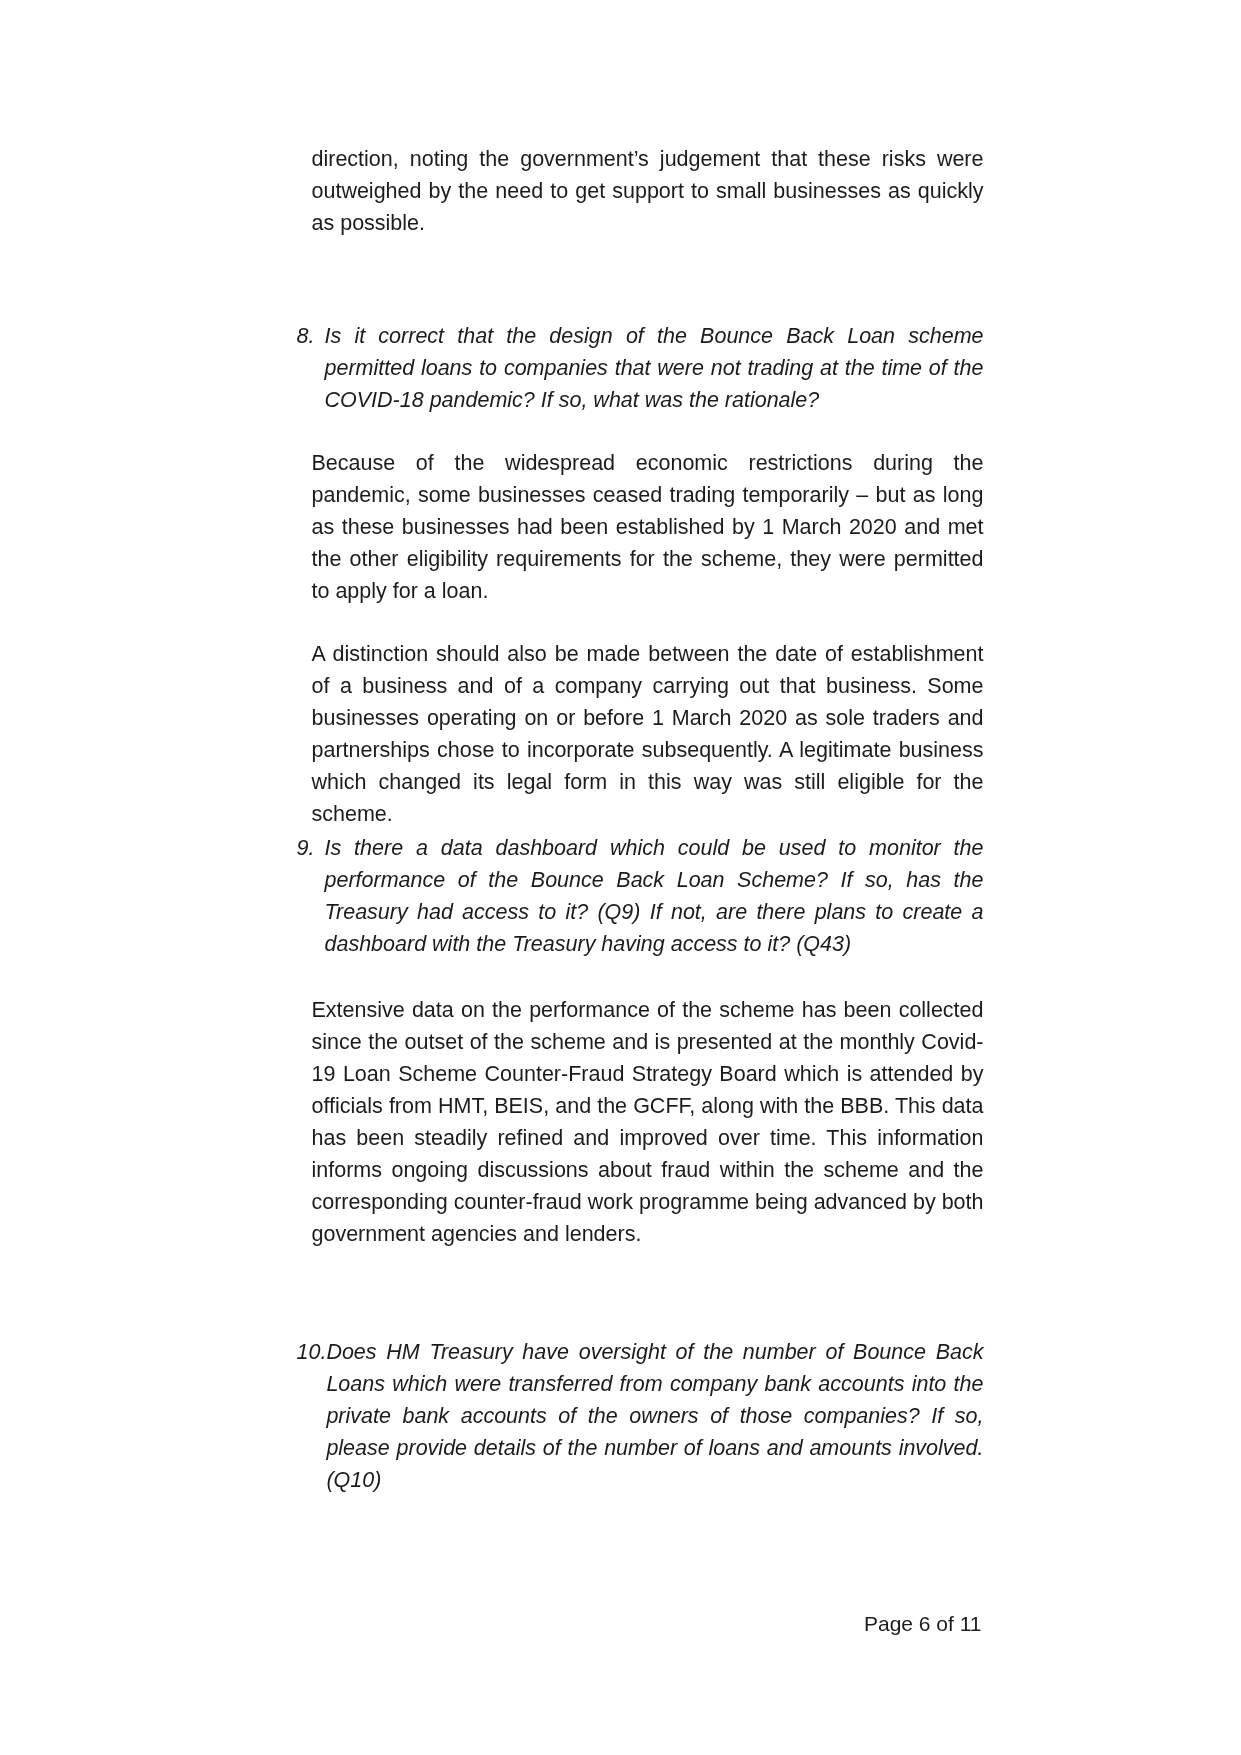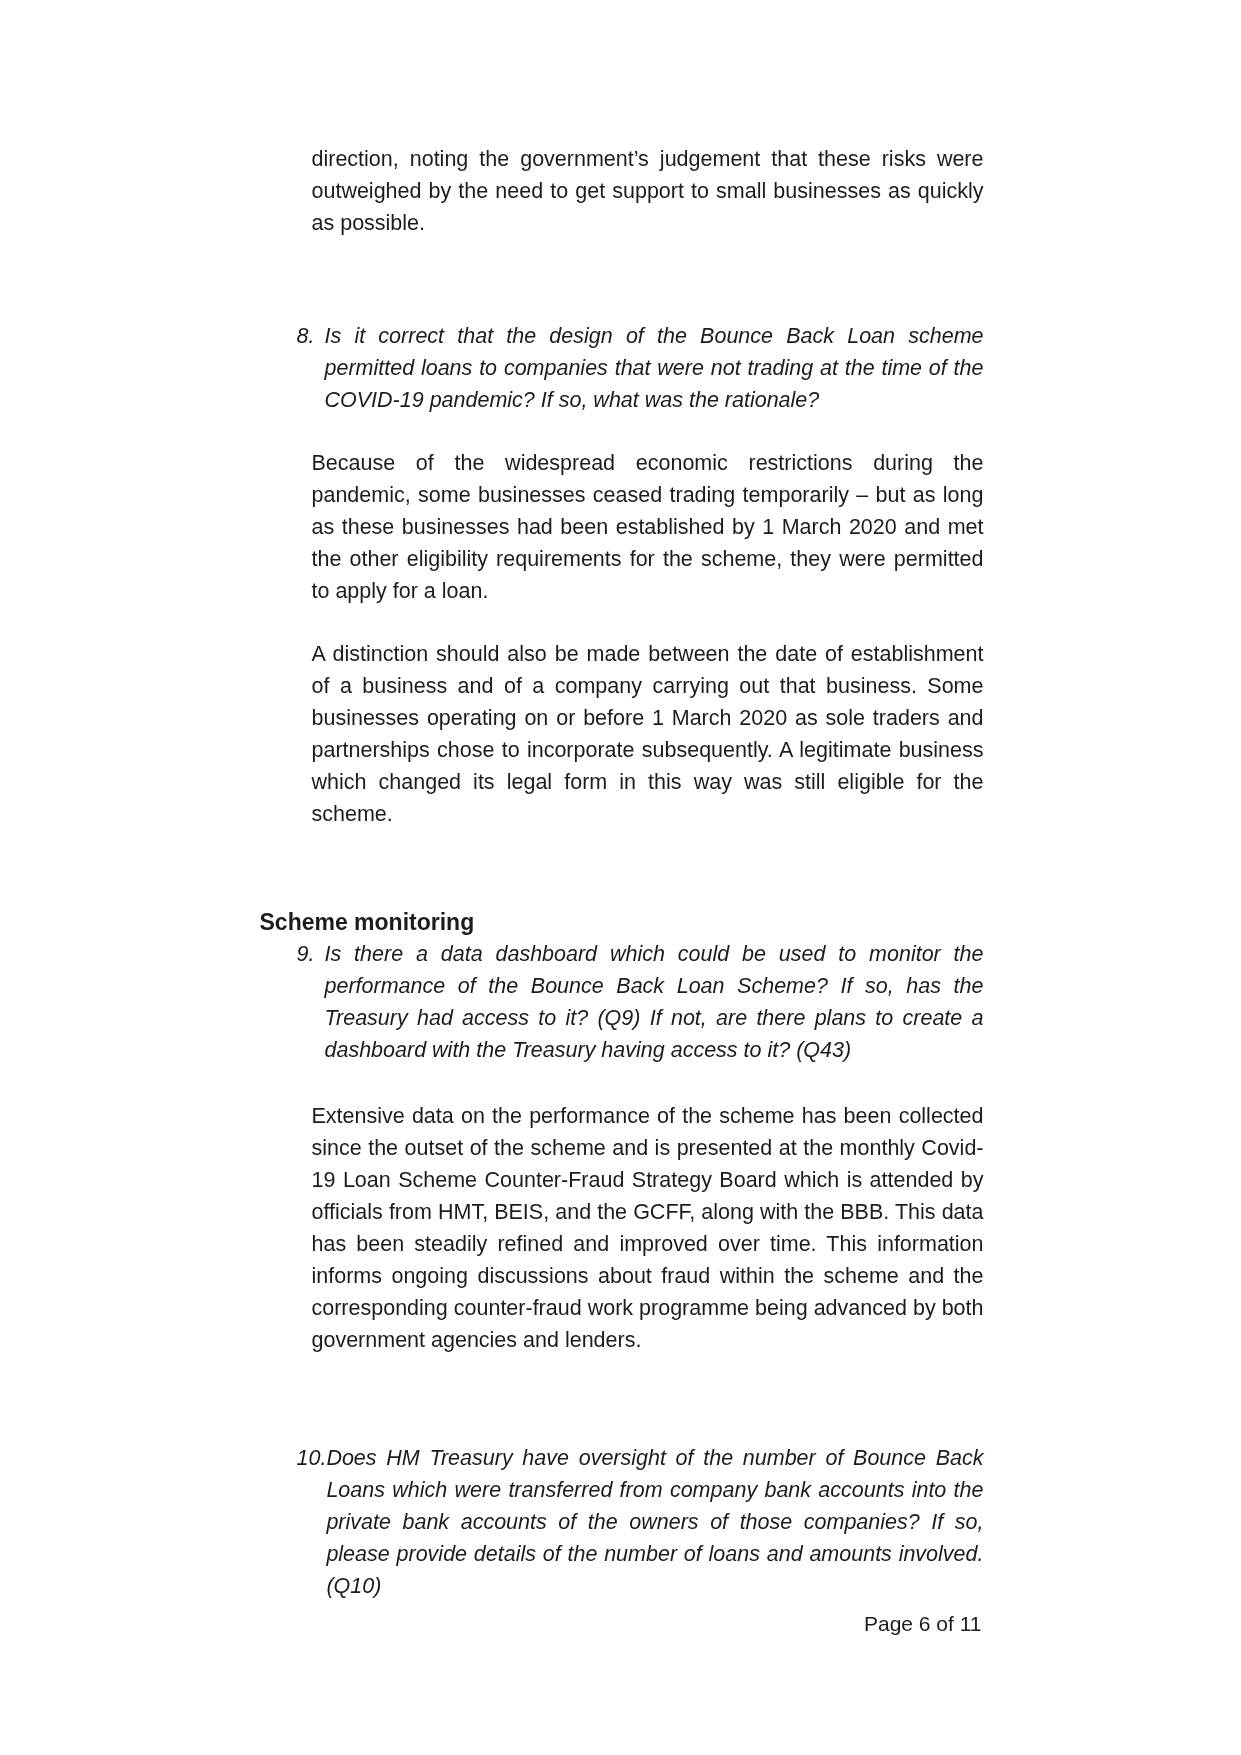--- a/index.html
+++ b/index.html
@@ -64,29 +64,28 @@
 </style>
 </head>
 <body>
 
 <div class="page">
 
   <p class="body-para mt-intro">direction, noting the government’s judgement that these risks were outweighed by the need to get support to small businesses as quickly as possible.</p>
 
   <div class="q-item mt-q8">
     <span class="q-num">8.</span>
-    <div class="q-text">Is it correct that the design of the Bounce Back Loan scheme permitted loans to companies that were not trading at the time of the COVID-19 pandemic? If so, what was the rationale?</div>
+    <div class="q-text">Is it correct that the design of the Bounce Back Loan scheme permitted loans to companies that were not trading at the time of the COVID-18 pandemic? If so, what was the rationale?</div>
   </div>
 
 
   <p class="body-para mt-ans">Because of the widespread economic restrictions during the pandemic, some businesses ceased trading temporarily – but as long as these businesses had been established by 1 March 2020 and met the other eligibility requirements for the scheme, they were permitted to apply for a loan.</p>
 
   <p class="body-para mt-ans">A distinction should also be made between the date of establishment of a business and of a company carrying out that business. Some businesses operating on or before 1 March 2020 as sole traders and partnerships chose to incorporate subsequently. A legitimate business which changed its legal form in this way was still eligible for the scheme.</p>
 
-  <h2 class="section-heading mt-heading">Scheme monitoring</h2>
 
   <div class="q-item mt-q9">
     <span class="q-num">9.</span>
     <div class="q-text">Is there a data dashboard which could be used to monitor the performance of the Bounce Back Loan Scheme? If so, has the Treasury had access to it? (Q9) If not, are there plans to create a dashboard with the Treasury having access to it? (Q43)</div>
   </div>
 
   <p class="body-para mt-ans9">Extensive data on the performance of the scheme has been collected since the outset of the scheme and is presented at the monthly Covid-19 Loan Scheme Counter-Fraud Strategy Board which is attended by officials from HMT, BEIS, and the GCFF, along with the BBB. This data has been steadily refined and improved over time. This information informs ongoing discussions about fraud within the scheme and the corresponding counter-fraud work programme being advanced by both government agencies and lenders.</p>
 
   <div class="q-item mt-q10">
     <span class="q-num">10.</span>

